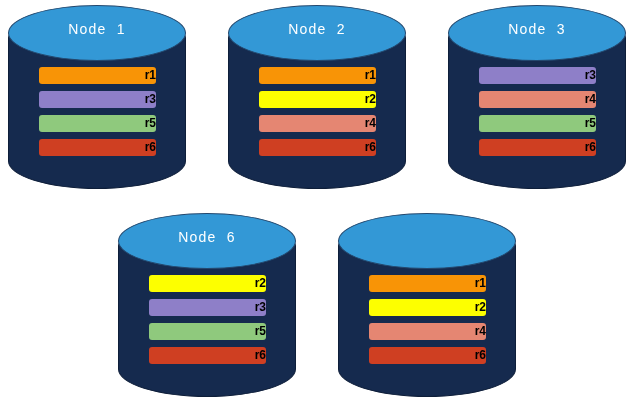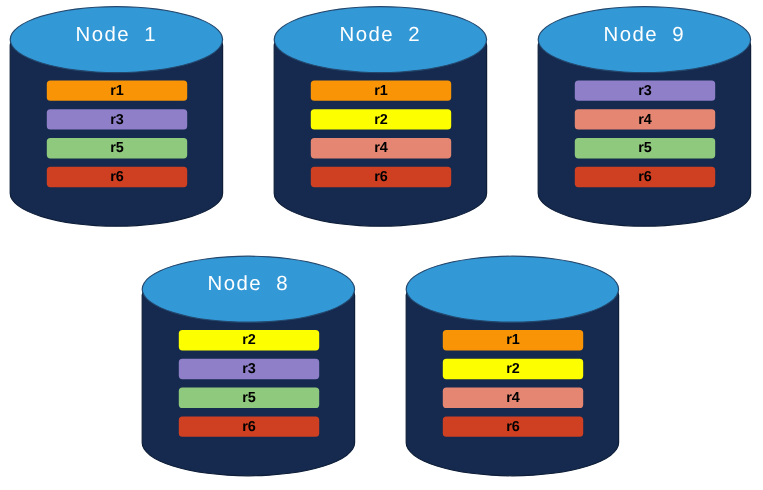--- a/index.html
+++ b/index.html
@@ -54,42 +54,42 @@
     box-sizing: border-box;
   }
 
   .node-label {
     position: absolute;
     left: 0;
     top: 14px;
     width: 178px;
     text-align: center;
     color: #ffffff;
-    font-size: 17px;
+    font-size: 14px;
     font-weight: 400;
     letter-spacing: 1.2px;
     line-height: 20px;
     white-space: pre;
   }
 
   .replicas {
     position: absolute;
     left: 31px;
     top: 62px;
     width: 117px;
   }
 
   .replica {
     height: 17px;
     margin-bottom: 7px;
     border-radius: 3px;
     color: #000000;
     font-size: 12px;
     font-weight: bold;
-    text-align: center;
+    text-align: right;
     line-height: 17px;
     box-sizing: border-box;
   }
   .replica:last-child { margin-bottom: 0; }
 </style>
 </head>
 <body>
 
 <div id="diagram">
     <div class="node" style="left: 8px; top: 5px;">
@@ -110,32 +110,32 @@
       <div class="replicas">
         <div class="replica" style="background: rgb(248, 148, 6);">r1</div>
         <div class="replica" style="background: rgb(253, 255, 0);">r2</div>
         <div class="replica" style="background: rgb(229, 134, 114);">r4</div>
         <div class="replica" style="background: rgb(207, 63, 34);">r6</div>
       </div>
     </div>
     <div class="node" style="left: 448px; top: 5px;">
       <div class="cyl-body"></div>
       <div class="cyl-top"></div>
-      <div class="node-label">Node  9</div>
+      <div class="node-label">Node  3</div>
       <div class="replicas">
         <div class="replica" style="background: rgb(142, 127, 200);">r3</div>
         <div class="replica" style="background: rgb(229, 134, 114);">r4</div>
         <div class="replica" style="background: rgb(143, 201, 125);">r5</div>
         <div class="replica" style="background: rgb(207, 63, 34);">r6</div>
       </div>
     </div>
     <div class="node" style="left: 118px; top: 213px;">
       <div class="cyl-body"></div>
       <div class="cyl-top"></div>
-      <div class="node-label">Node  8</div>
+      <div class="node-label">Node  6</div>
       <div class="replicas">
         <div class="replica" style="background: rgb(253, 255, 0);">r2</div>
         <div class="replica" style="background: rgb(142, 127, 200);">r3</div>
         <div class="replica" style="background: rgb(143, 201, 125);">r5</div>
         <div class="replica" style="background: rgb(207, 63, 34);">r6</div>
       </div>
     </div>
     <div class="node" style="left: 338px; top: 213px;">
       <div class="cyl-body"></div>
       <div class="cyl-top"></div>

